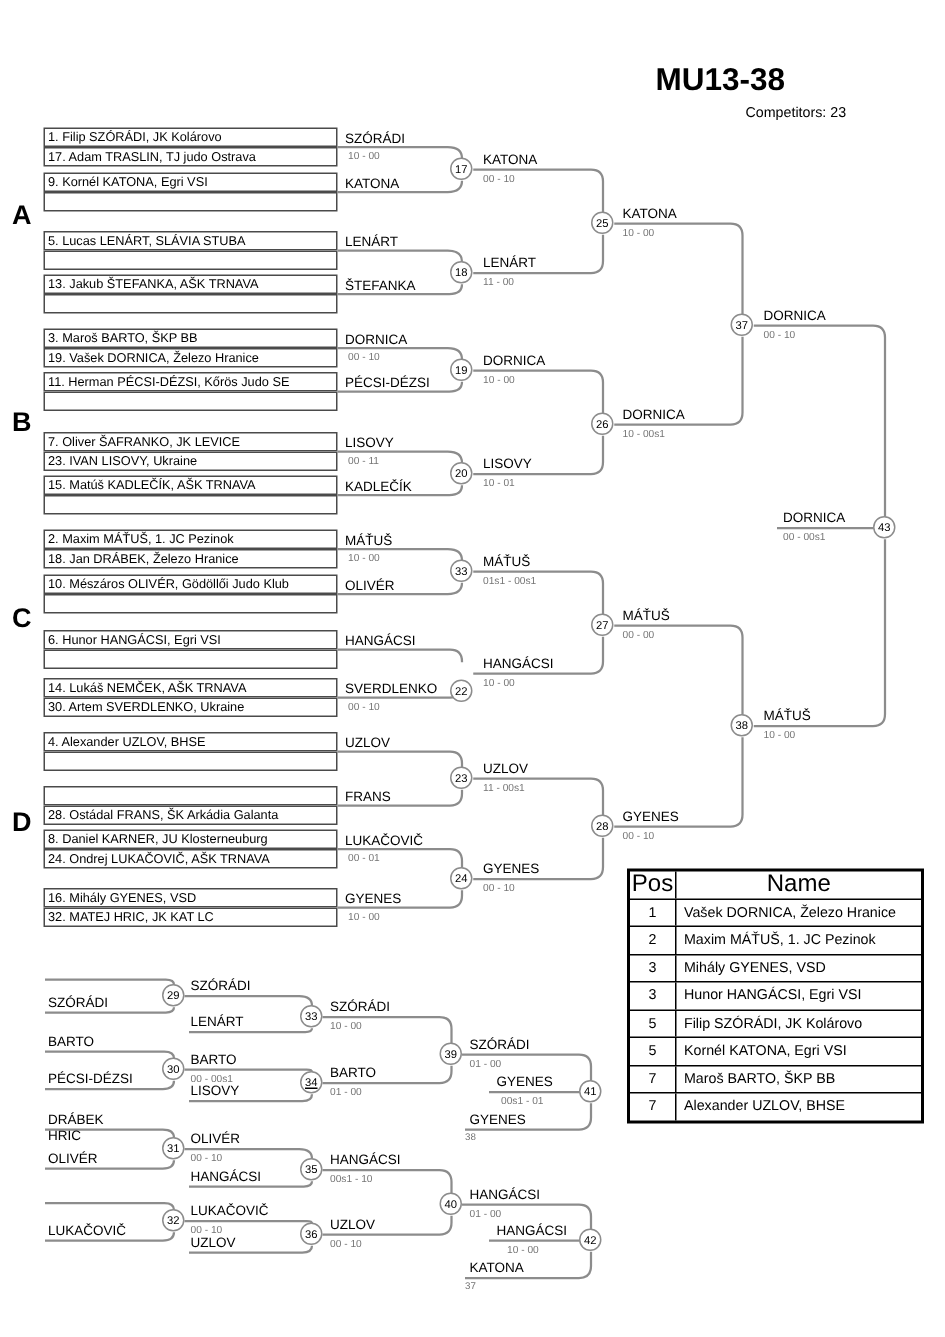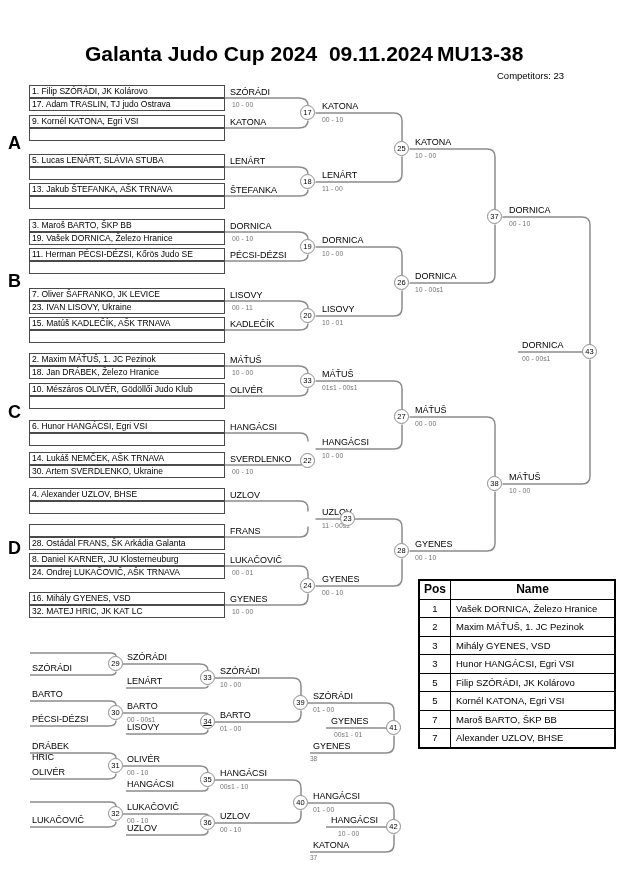--- a/index.html
+++ b/index.html
@@ -18,28 +18,27 @@
         background:#fff;font-size:7.5px;line-height:13.5px;text-align:center;box-sizing:border-box;}
   .letter{position:absolute;left:8px;font-size:18px;font-weight:bold;line-height:18px;}
   .lA{top:134px}.lB{top:272px}.lC{top:403px}.lD{top:539px}
   .results-title{position:absolute;left:418px;top:559px;width:198px;text-align:center;
                  font-size:12px;font-weight:bold;}
   .rtab{position:absolute;left:418px;top:579px;width:198px;border:2px solid #000;background:#fff;box-sizing:border-box;}
   .rrow{display:flex;height:17.5px;border-top:1px solid #000;}
   .rrow:first-child{border-top:none;}
   .rpos{width:30px;border-right:1px solid #000;text-align:center;font-size:9.5px;line-height:17.5px;flex:none;}
   .rname{flex:1;padding-left:5px;font-size:9.5px;line-height:17.5px;white-space:nowrap;overflow:hidden;}
-  .rrow.hdr .rpos,.rrow.hdr .rname{font-weight:bold;font-size:12px;}
+  .rrow.hdr .rpos,.rrow.hdr .rname{font-weight:normal;font-size:16px;}
   .rrow.hdr .rname{text-align:center;padding-left:0;}
 </style>
 </head>
 <body>
 
 <div class="page" id="page">
-  <div class="title">Galanta Judo Cup 2024  09.11.2024</div>
   <div class="category">MU13-38</div>
   <div class="competitors">Competitors: 23</div>
 
   <svg class="lines" id="linesvg" width="630" height="891" viewBox="0 0 630 891">
       <path d="M225 98 H298.5 Q308 98 308 105.5 M225 128 H298.5 Q308 128 308 120.5 M225 167 H298.5 Q308 167 308 174.5 M225 196 H299.5 Q308 196 308 189.5 M225 232 H298.5 Q308 232 308 239.5 M225 261 H299.5 Q308 261 308 254.5 M225 301 H298.5 Q308 301 308 308.5 M225 330 H299.5 Q308 330 308 323.5 M225 366 H298.5 Q308 366 308 373.5 M225 396 H298.5 Q308 396 308 388.5 M225 433 H300 Q308 433 308 441 V441.5 M225 465 H300 Q308 465 308 457 V456.5 M225 501 H300 Q308 501 308 509 V511.5 M225 537 H300 Q308 537 308 529 V526.5 M225 566 H300 Q308 566 308 574 V578.5 M225 605 H300 Q308 605 308 597 V593.5 M315.5 113 H394 Q402 113 402 121 V141.5 M315.5 182 H394 Q402 182 402 174 V156.5 M315.5 247 H394 Q402 247 402 255 V275.5 M315.5 316 H394 Q402 316 402 308 V290.5 M315.5 381 H394 Q402 381 402 389 V409.5 M315.5 449 H394 Q402 449 402 441 V424.5 M315.5 519 H394 Q402 519 402 527 V543.5 M315.5 586 H394 Q402 586 402 578 V558.5 M409.5 149 H487 Q495 149 495 157 V209.5 M409.5 283 H487 Q495 283 495 275 V224.5 M409.5 417 H487 Q495 417 495 425 V476.5 M409.5 551 H487 Q495 551 495 543 V491.5 M502.5 217 H582 Q590 217 590 225 V344.5 M502.5 484 H582 Q590 484 590 476 V359.5 M518 352 H582.5 M30 653 H110.5 Q116 653 116 656.5 M30 675 H110.5 Q116 675 116 671.5 M30 701 H109.5 Q116 701 116 705.5 M30 726 H108.5 Q116 726 116 720.5 M30 753 H108.5 Q116 753 116 758.5 M30 779 H108.5 Q116 779 116 773.5 M30 802 H109.5 Q116 802 116 806.5 M30 827 H108.5 Q116 827 116 821.5 M123 664 H199.5 Q208 664 208 670.5 M126 688 H203.5 Q208 688 208 685.5 M123 713 H204.5 Q208 713 208 714.5 M126 734 H201.5 Q208 734 208 729.5 M123 766 H199.5 Q208 766 208 772.5 M126 791 H202.5 Q208 791 208 787.5 M123 814 H204.5 Q208 814 208 815.5 M126 835 H201.5 Q208 835 208 830.5 M215 678 H293 Q301 678 301 686 V695.5 M215 722 H293 Q301 722 301 714 V710.5 M215 780 H293 Q301 780 301 788 V795.5 M215 823 H293 Q301 823 301 815 V810.5 M308 703 H386 Q394 703 394 711 V720.5 M310 753 H386 Q394 753 394 745 V735.5 M308 803 H386 Q394 803 394 811 V819.5 M310 852 H386 Q394 852 394 844 V834.5 M326 728 H386.5 M326 827 H386.5" fill="none" stroke="#8c8c8c" stroke-width="1.5"></path>
     </svg>
 
   <div class="letter lA">A</div>
   <div class="letter lB">B</div>
   <div class="letter lC">C</div>
@@ -199,21 +198,21 @@
     <div class="wlab" style="left: 509px; top: 472px;">MÁŤUŠ</div>
     <div class="score" style="left: 509px; top: 486px;">10 - 00</div>
     <div class="wlab" style="left: 522px; top: 340px;">DORNICA</div>
     <div class="score" style="left: 522px; top: 354px;">00 - 00s1</div>
     <div class="circ" style="left: 300px; top: 105px;">17</div>
     <div class="circ" style="left: 300px; top: 174px;">18</div>
     <div class="circ" style="left: 300px; top: 239px;">19</div>
     <div class="circ" style="left: 300px; top: 308px;">20</div>
     <div class="circ" style="left: 300px; top: 373px;">33</div>
     <div class="circ" style="left: 300px; top: 441px; margin-top: 12px;">22</div>
-    <div class="circ" style="left: 300px; top: 511px; margin-left: 40px;">23</div>
+    <div class="circ" style="left: 300px; top: 511px;">23</div>
     <div class="circ" style="left: 300px; top: 578px;">24</div>
     <div class="circ" style="left: 394px; top: 141px;">25</div>
     <div class="circ" style="left: 394px; top: 275px;">26</div>
     <div class="circ" style="left: 394px; top: 409px;">27</div>
     <div class="circ" style="left: 394px; top: 543px;">28</div>
     <div class="circ" style="left: 487px; top: 209px;">37</div>
     <div class="circ" style="left: 487px; top: 476px;">38</div>
     <div class="circ" style="left: 582px; top: 344px;">43</div>
     <div class="wlab" style="left: 32px; top: 663px;">SZÓRÁDI</div>
     <div class="wlab" style="left: 32px; top: 689px;">BARTO</div>

